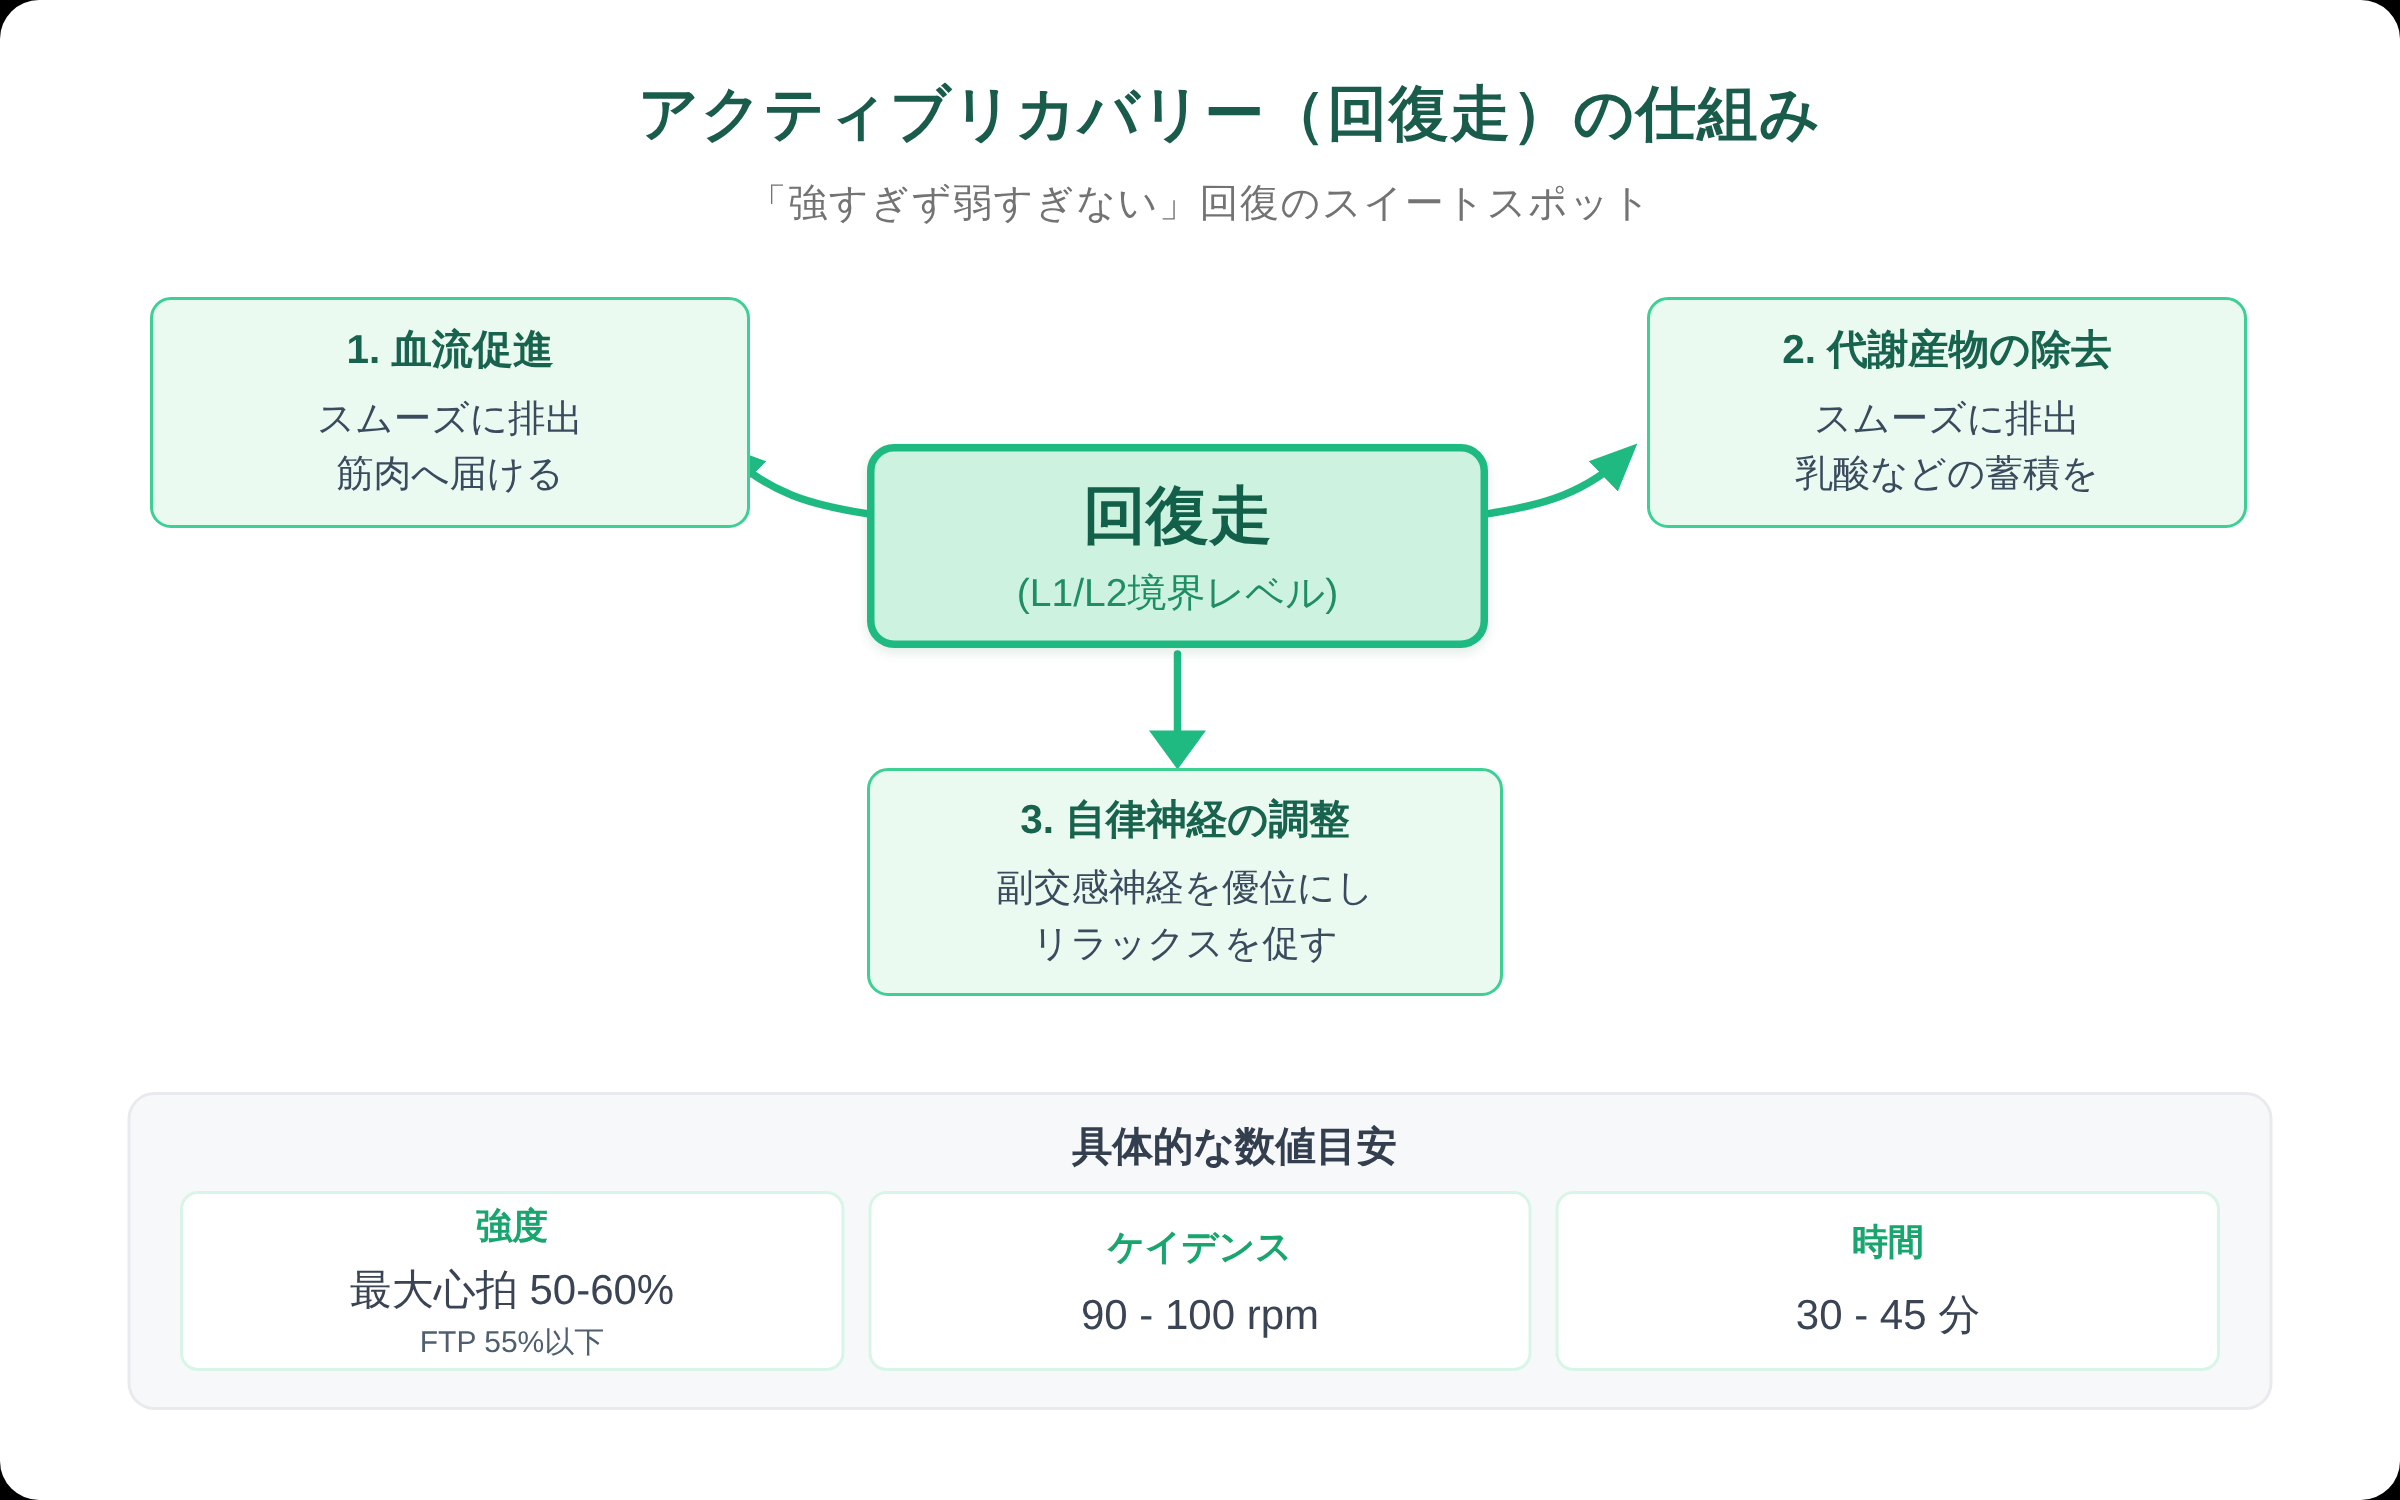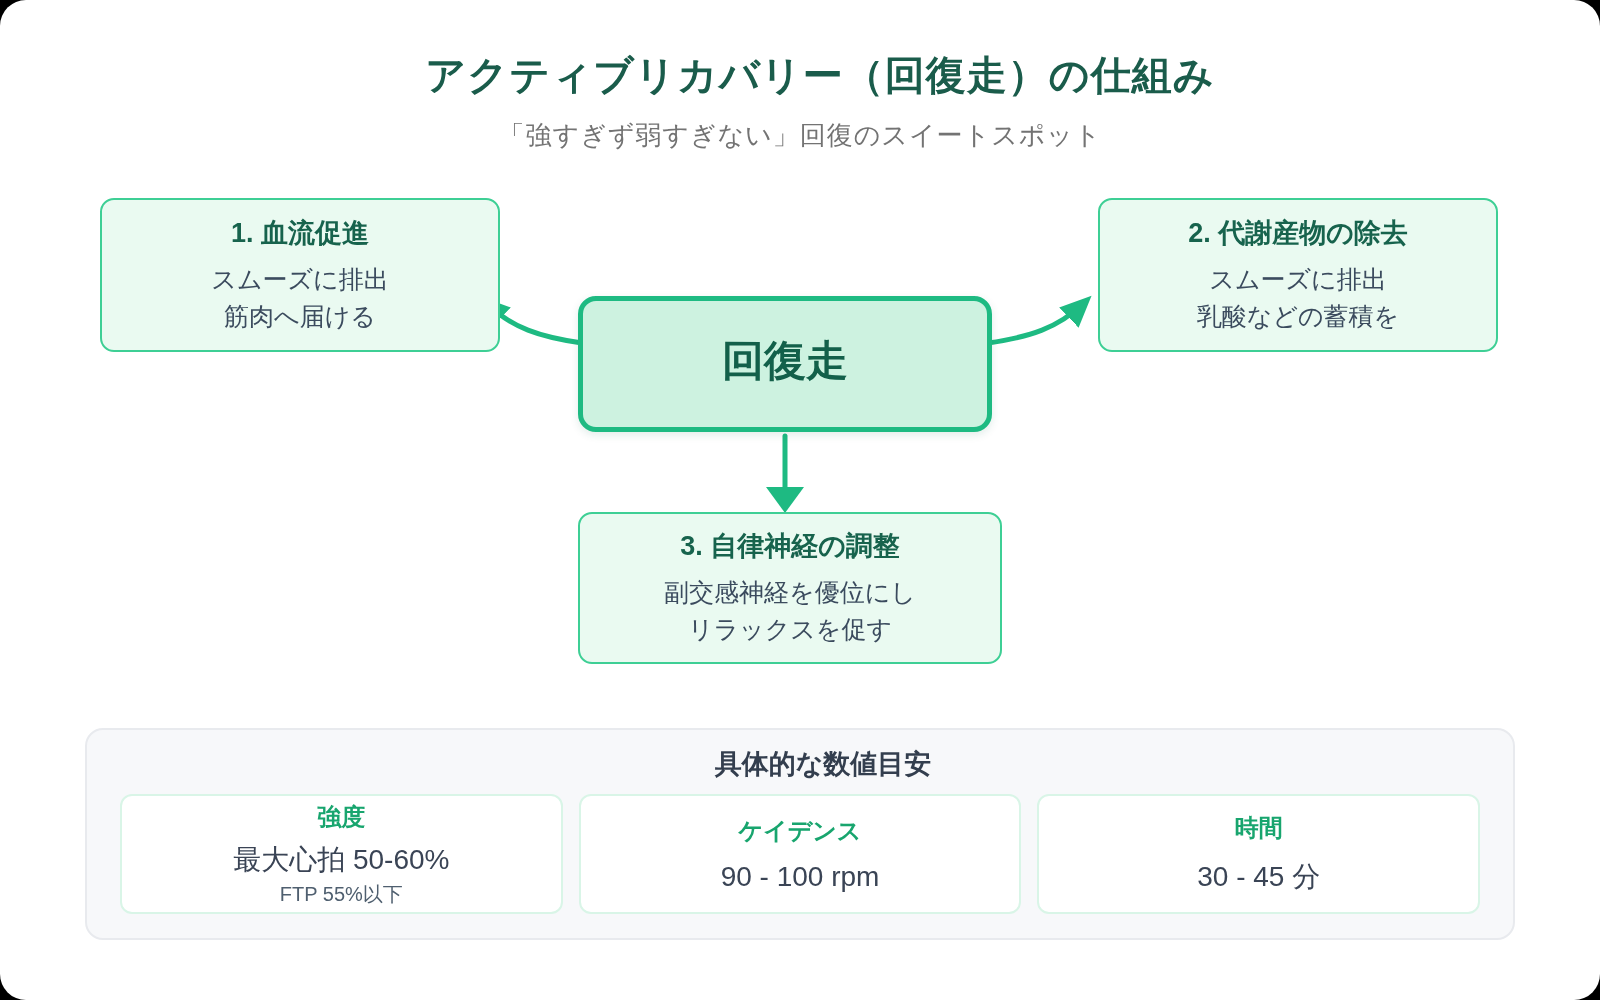--- a/index.html
+++ b/index.html
@@ -152,20 +152,21 @@
   </div>
 
   <div class="node side node-right">
     <div class="node-title">2. 代謝産物の除去</div>
     <div class="node-line">スムーズに排出</div>
     <div class="node-line">乳酸などの蓄積を</div>
   </div>
 
   <div class="node node-center">
     <div class="center-title">回復走</div>
+    <div class="center-sub">(L1/L2境界レベル)</div>
   </div>
 
   <div class="node side node-bottom">
     <div class="node-title">3. 自律神経の調整</div>
     <div class="node-line">副交感神経を優位にし</div>
     <div class="node-line">リラックスを促す</div>
   </div>
 
   <div class="metrics">
     <div class="metrics-title">具体的な数値目安</div>

